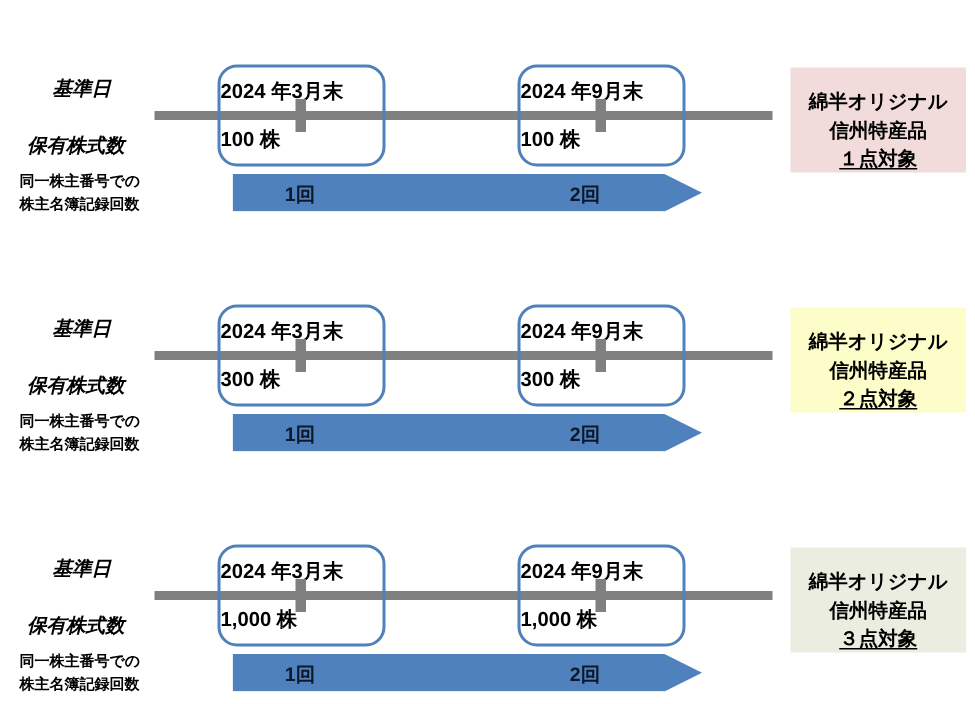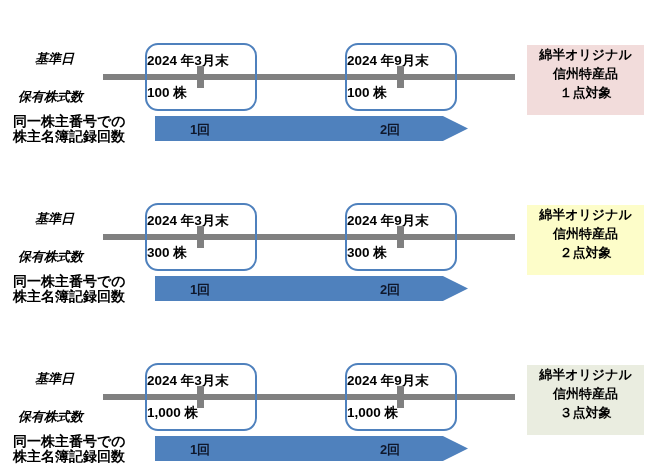--- a/index.html
+++ b/index.html
@@ -29,21 +29,21 @@
   }
   .lbl {
     position: absolute;
     font-size: 13px;
     font-weight: bold;
     white-space: nowrap;
     font-style: italic;
   }
   .lbl-2line {
     position: absolute;
-    font-size: 14px;
+    font-size: 10px;
     font-weight: bold;
     line-height: 15px;
     white-space: nowrap;
   }
   .timeline {
     position: absolute;
     left: 103px;
     top: 34px;
     width: 412px;
     height: 6px;
@@ -94,29 +94,29 @@
   .cnt1 { left: 15px; }
   .cnt2 { left: 205px; }
   .result {
     position: absolute;
     left: 527px;
     top: 5px;
     width: 117px;
     height: 70px;
     display: flex;
     flex-direction: column;
-    justify-content: flex-start;
+    justify-content: flex-end;
     align-items: center;
     text-align: center;
     font-size: 13px;
     font-weight: bold;
     line-height: 19px;
     white-space: nowrap;
   }
-  .underlined { text-underline-offset: 2px; }
+  .underlined { text-decoration: underline; text-underline-offset: 2px; }
 </style>
 </head>
 <body>
 
 <div class="canvas">
 
 
   <div class="section" style="top:40px">
     <div class="lbl" style="left:35px; top:10px">基準日</div>
     <div class="timeline" style="background-color: rgb(128, 128, 128);"></div>

